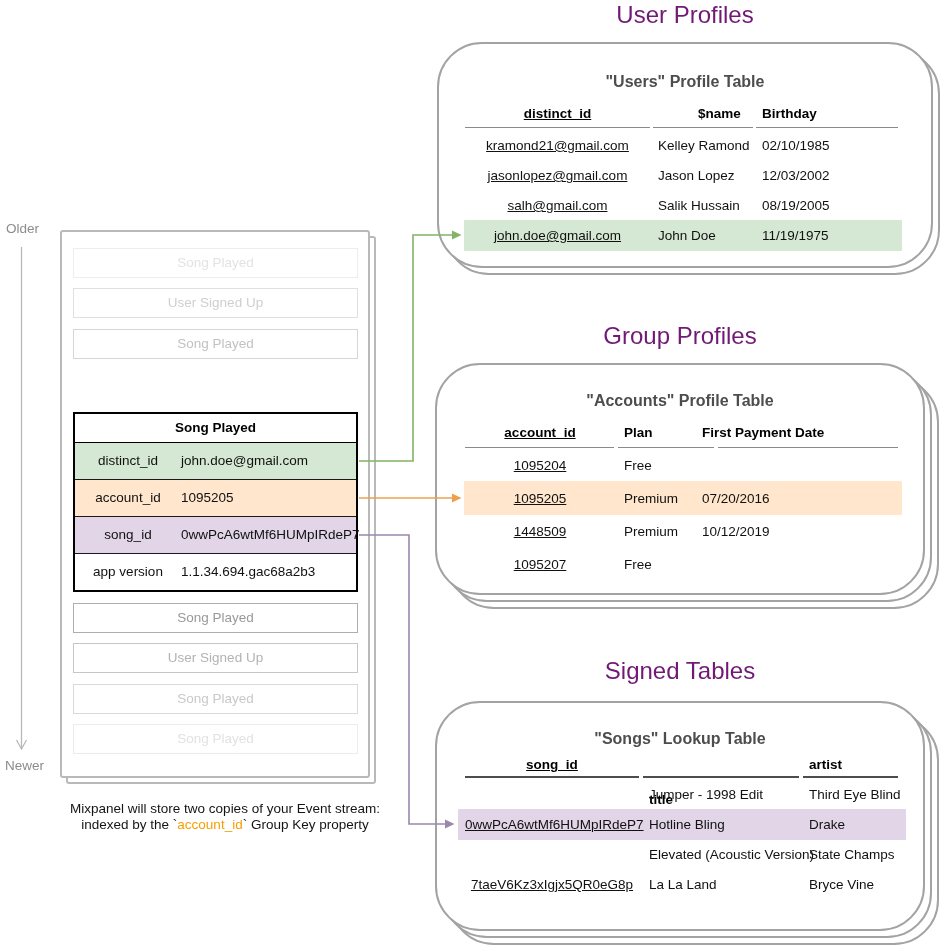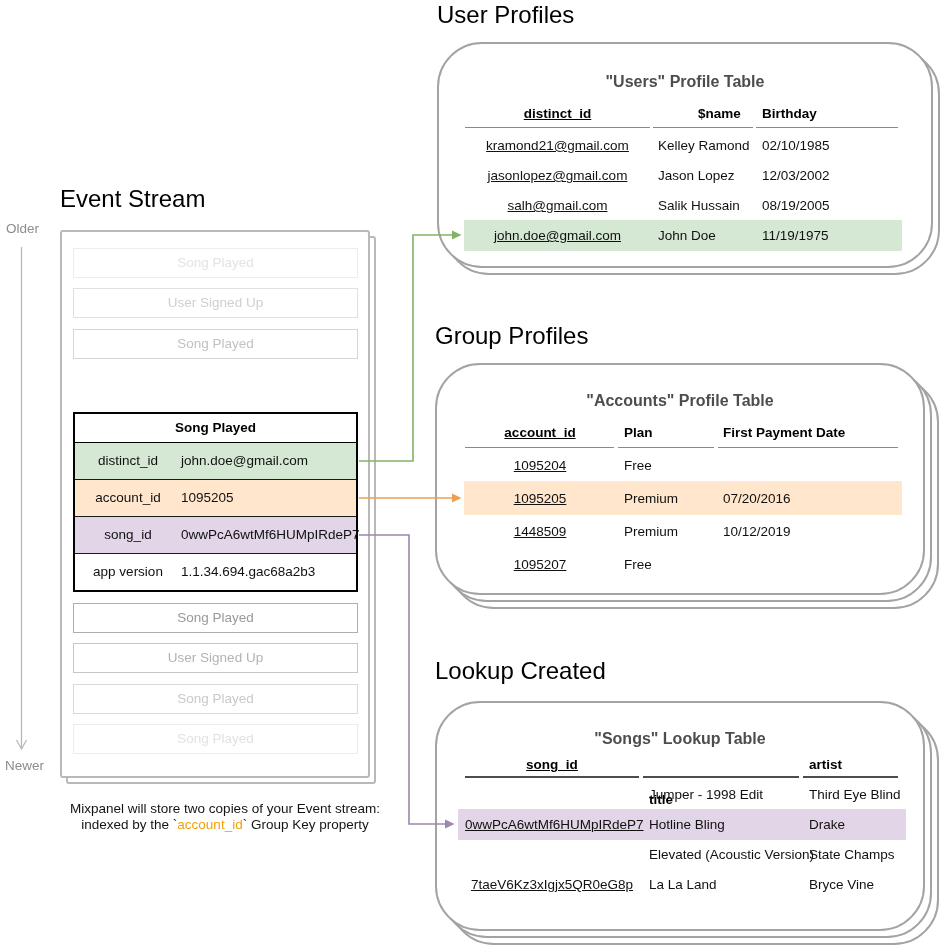--- a/index.html
+++ b/index.html
@@ -4,21 +4,21 @@
 <style>
   html,body { margin:0; padding:0; background:#ffffff; }
   .canvas {
     position:relative; width:941px; height:951px; overflow:hidden;
     font-family:"Liberation Sans", sans-serif; background:#fff;
     -webkit-font-smoothing:antialiased;
   }
   .abs { position:absolute; }
 
   
-  .sec-title { font-size:24px; color:#000000; text-align:left; white-space:nowrap; }
+  .sec-title { font-size:24px; color:#701a75; text-align:center; white-space:nowrap; }
 
   
   .tl-label { font-size:13.5px; color:#8c8c8c; }
 
   
   .es-box { left:60px; top:230px; width:306px; height:544px;
             border:2px solid var(--stream-border); border-radius:3px; background:#fff; }
   .es-layer { left:66px; top:236px; width:306px; height:544px;
             border:2px solid var(--stream-border); border-radius:3px; background:#fff; }
 
@@ -59,21 +59,21 @@
 
   
   .up-c1 { left:465px; width:185px; text-align:center; }
   .up-c2 { left:658px; }
   .up-c3 { left:762px; }
   .up-row { height:30px; line-height:30px; }
 
   
   .gp-c1 { left:465px; width:150px; text-align:center; }
   .gp-c2 { left:624px; }
-  .gp-c3 { left:723px; }
+  .gp-c3 { left:702px; }
   .gp-row { height:33px; line-height:33px; }
 
   
   .lt-c1 { left:465px; width:174px; text-align:center; }
   .lt-c2 { left:649px; }
   .lt-c3 { left:809px; }
   .lt-row { height:31px; line-height:31px; }
 
   .hl { border-radius:1px; }
 
@@ -90,21 +90,20 @@
   .arr-orange-h { fill:var(--orange-arrow); }
   .arr-purple { stroke:var(--purple-arrow); fill:none; stroke-width:1.6; }
   .arr-purple-h { fill:var(--purple-arrow); }
   .tl-line { stroke:#b9b9b9; fill:none; stroke-width:1.3; }
 </style>
 </head>
 <body>
 
 <div class="canvas">
 
-  <div class="abs sec-title" style="left:60px; top:185px; width:310px;">Event Stream</div>
 
   <div class="abs tl-label" style="left:6px; top:221px;">Older</div>
   <div class="abs tl-label" style="left:5px; top:758px;">Newer</div>
 
   <div class="abs es-layer"></div>
   <div class="abs es-box"></div>
 
   <div class="abs evt f1" style="top:248px;">Song Played</div>
   <div class="abs evt f2" style="top:288px;">User Signed Up</div>
   <div class="abs evt f3" style="top:329px;">Song Played</div>
@@ -195,21 +194,21 @@
   <div class="abs td gp-row gp-c3" style="top:482px;">07/20/2016</div>
 
   <div class="abs td gp-row gp-c1 u" style="top:515px;">1448509</div>
   <div class="abs td gp-row gp-c2" style="top:515px;">Premium</div>
   <div class="abs td gp-row gp-c3" style="top:515px;">10/12/2019</div>
 
   <div class="abs td gp-row gp-c1 u" style="top:548px;">1095207</div>
   <div class="abs td gp-row gp-c2" style="top:548px;">Free</div>
   <div class="abs td gp-row gp-c3" style="top:548px;"></div>
 
-  <div class="abs sec-title" style="left:435px; top:657px; width:490px;">Lookup Created</div>
+  <div class="abs sec-title" style="left:435px; top:657px; width:490px;">Signed Tables</div>
 
   <div class="abs card" style="left:449px; top:715px; width:486px; height:226px;"></div>
   <div class="abs card" style="left:442px; top:708px; width:486px; height:226px;"></div>
   <div class="abs card" style="left:435px; top:701px; width:486px; height:226px;"></div>
   <div class="abs card-title" style="left:435px; top:730px; width:490px;">"Songs" Lookup Table</div>
 
   <div class="abs hl" style="left:458px; top:809px; width:448px; height:31px; background:var(--purple-bg);"></div>
 
   <div class="abs th lt-c1 u" style="top:756px;">song_id</div>
   <div class="abs th lt-c2" style="top:756px;margin-top:35px;">title</div>

